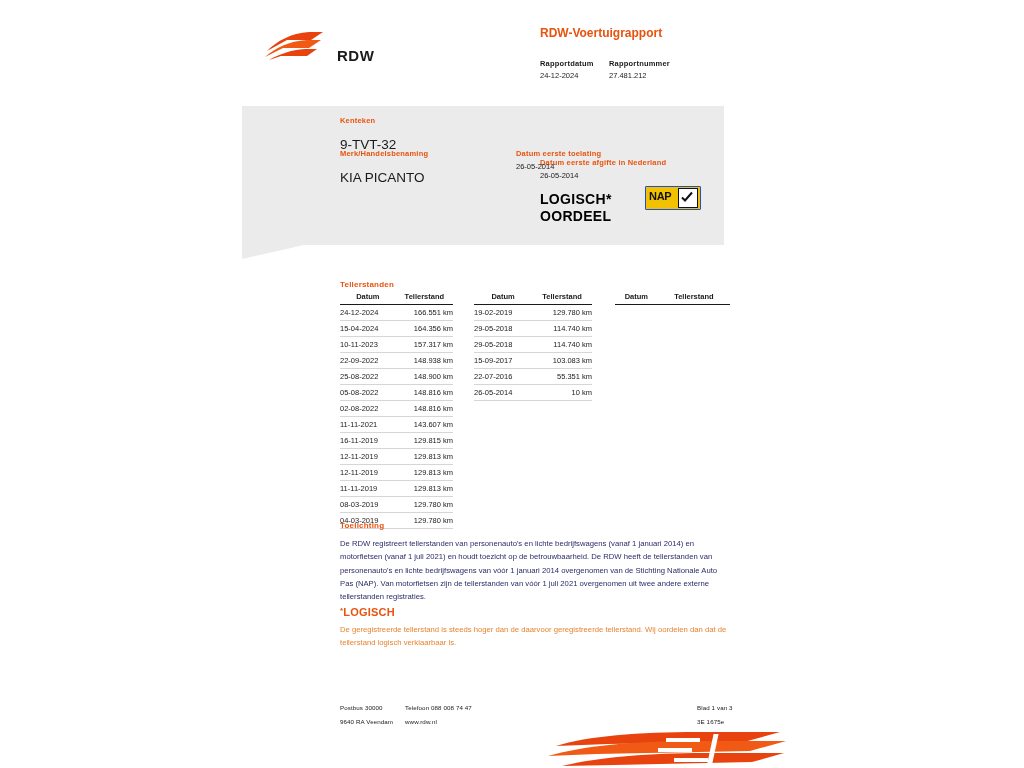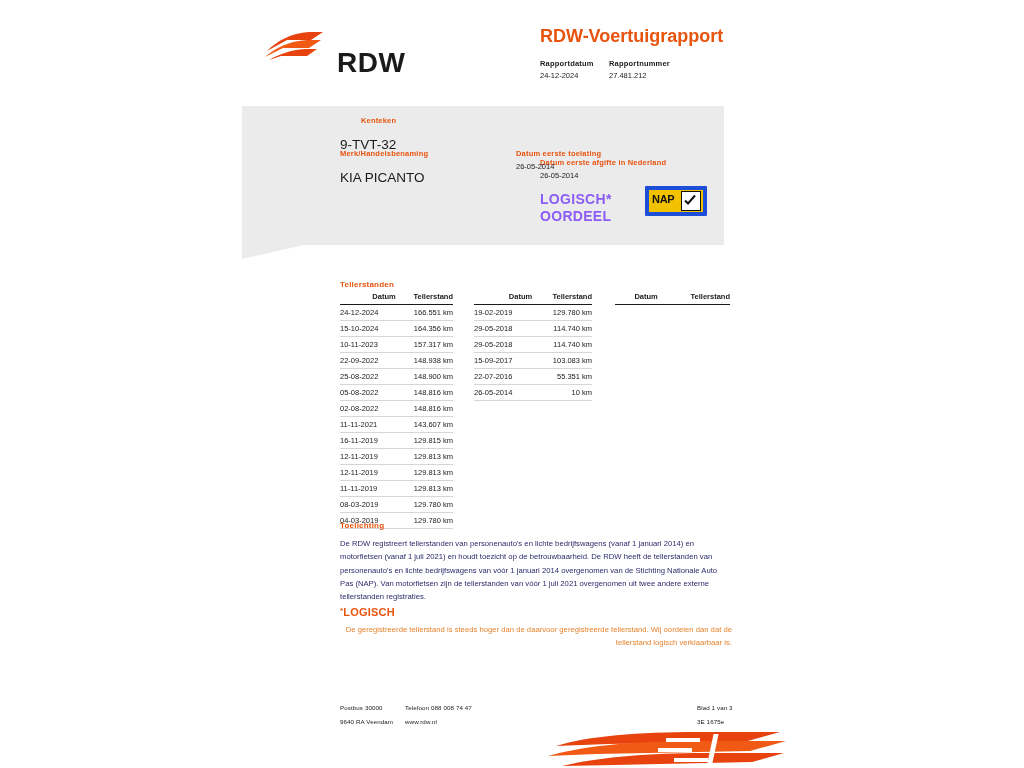--- a/index.html
+++ b/index.html
@@ -33,30 +33,30 @@
   .logo-mark {
     position: absolute;
     left: 0; top: 6px;
     width: 62px;
     height: 30px;
   }
   .logo-text {
     position: absolute;
     left: 72px;
     top: 23px;
-    font-size: 28px;
+    font-size: 15px;
     font-weight: bold;
     letter-spacing: 0.5px;
     color: #1a1a1a;
   }
   .report-title {
     position: absolute;
     left: 540px;
     top: 26px;
-    font-size: 18px;
+    font-size: 12px;
     font-weight: bold;
     color: #e8530e;
   }
   .meta-block {
     position: absolute;
     top: 59px;
     font-size: 7.5px;
   }
   .meta-label {
     font-weight: bold;
@@ -91,21 +91,20 @@
     border-right: 62px solid transparent;
   }
   .field {
     position: absolute;
   }
   .field-label {
     font-size: 7.5px;
     font-weight: bold;
     color: #e8530e;
     letter-spacing: 0.2px;
-    text-align: right;
   }
   .field-value-lg {
     font-size: 13.5px;
     color: #1a1a1a;
     margin-top: 12px;
   }
   .field-value-sm {
     font-size: 7.5px;
     color: #1a1a1a;
     margin-top: 4px;
@@ -114,32 +113,32 @@
   #f-merk     { left: 340px; top: 149px; }
   #f-teller   { left: 340px; top: 212px; }
   #f-afgifte  { left: 540px; top: 116px; margin-top: 42px; }
 
   .verdict {
     position: absolute;
     left: 540px;
     top: 191px;
     font-size: 14px;
     font-weight: bold;
-    color: #8b5cf6;
+    color: #000000;
     line-height: 17px;
     letter-spacing: 0.3px;
   }
   .nap-badge {
     position: absolute;
     left: 645px;
     top: 186px;
     width: 54px;
     height: 22px;
     background: #f2c200;
-    border: 4px solid #1d4ed8;
+    border: 1px solid #1d4ed8;
     border-radius: 1px;
   }
   .nap-badge .nap-text {
     position: absolute;
     left: 3px;
     top: 3px;
     font-size: 11px;
     font-weight: bold;
     color: #111;
     letter-spacing: -0.3px;
@@ -172,21 +171,21 @@
     font-size: 7.5px;
     color: #1a1a1a;
   }
   #tbl-col1 { left: 340px; width: 113px; }
   #tbl-col2 { left: 474px; width: 118px; }
   #tbl-col3 { left: 615px; width: 115px; }
 
   .tbl th {
     font-size: 7.5px;
     font-weight: bold;
-    text-align: right;
+    text-align: center;
     padding: 0 0 3px 0;
     border-bottom: 1px solid #1a1a1a;
     white-space: nowrap;
   }
   .tbl th.num { }
   .tbl td {
     padding: 3px 0 3px 0;
     border-bottom: 1px solid #d6d6d6;
     white-space: nowrap;
   }
@@ -218,21 +217,20 @@
     vertical-align: top;
   }
   .logisch-text {
     position: absolute;
     left: 340px;
     top: 623px;
     width: 392px;
     font-size: 7.7px;
     line-height: 13px;
     color: #e8832e;
-    text-align: right;
   }
 
   
   .footer-cell {
     position: absolute;
     font-size: 6.2px;
     color: #1a1a1a;
     letter-spacing: 0.1px;
   }
   #foot-a { left: 340px; top: 704px; }
@@ -319,21 +317,21 @@
         <th>Datum</th>
         <th class="num">Tellerstand</th>
       </tr>
     </thead>
     <tbody>
         <tr>
           <td>24-12-2024</td>
           <td class="num">166.551 km</td>
         </tr>
         <tr>
-          <td>15-10-2024</td>
+          <td>15-04-2024</td>
           <td class="num">164.356 km</td>
         </tr>
         <tr>
           <td>10-11-2023</td>
           <td class="num">157.317 km</td>
         </tr>
         <tr>
           <td>22-09-2022</td>
           <td class="num">148.938 km</td>
         </tr>

